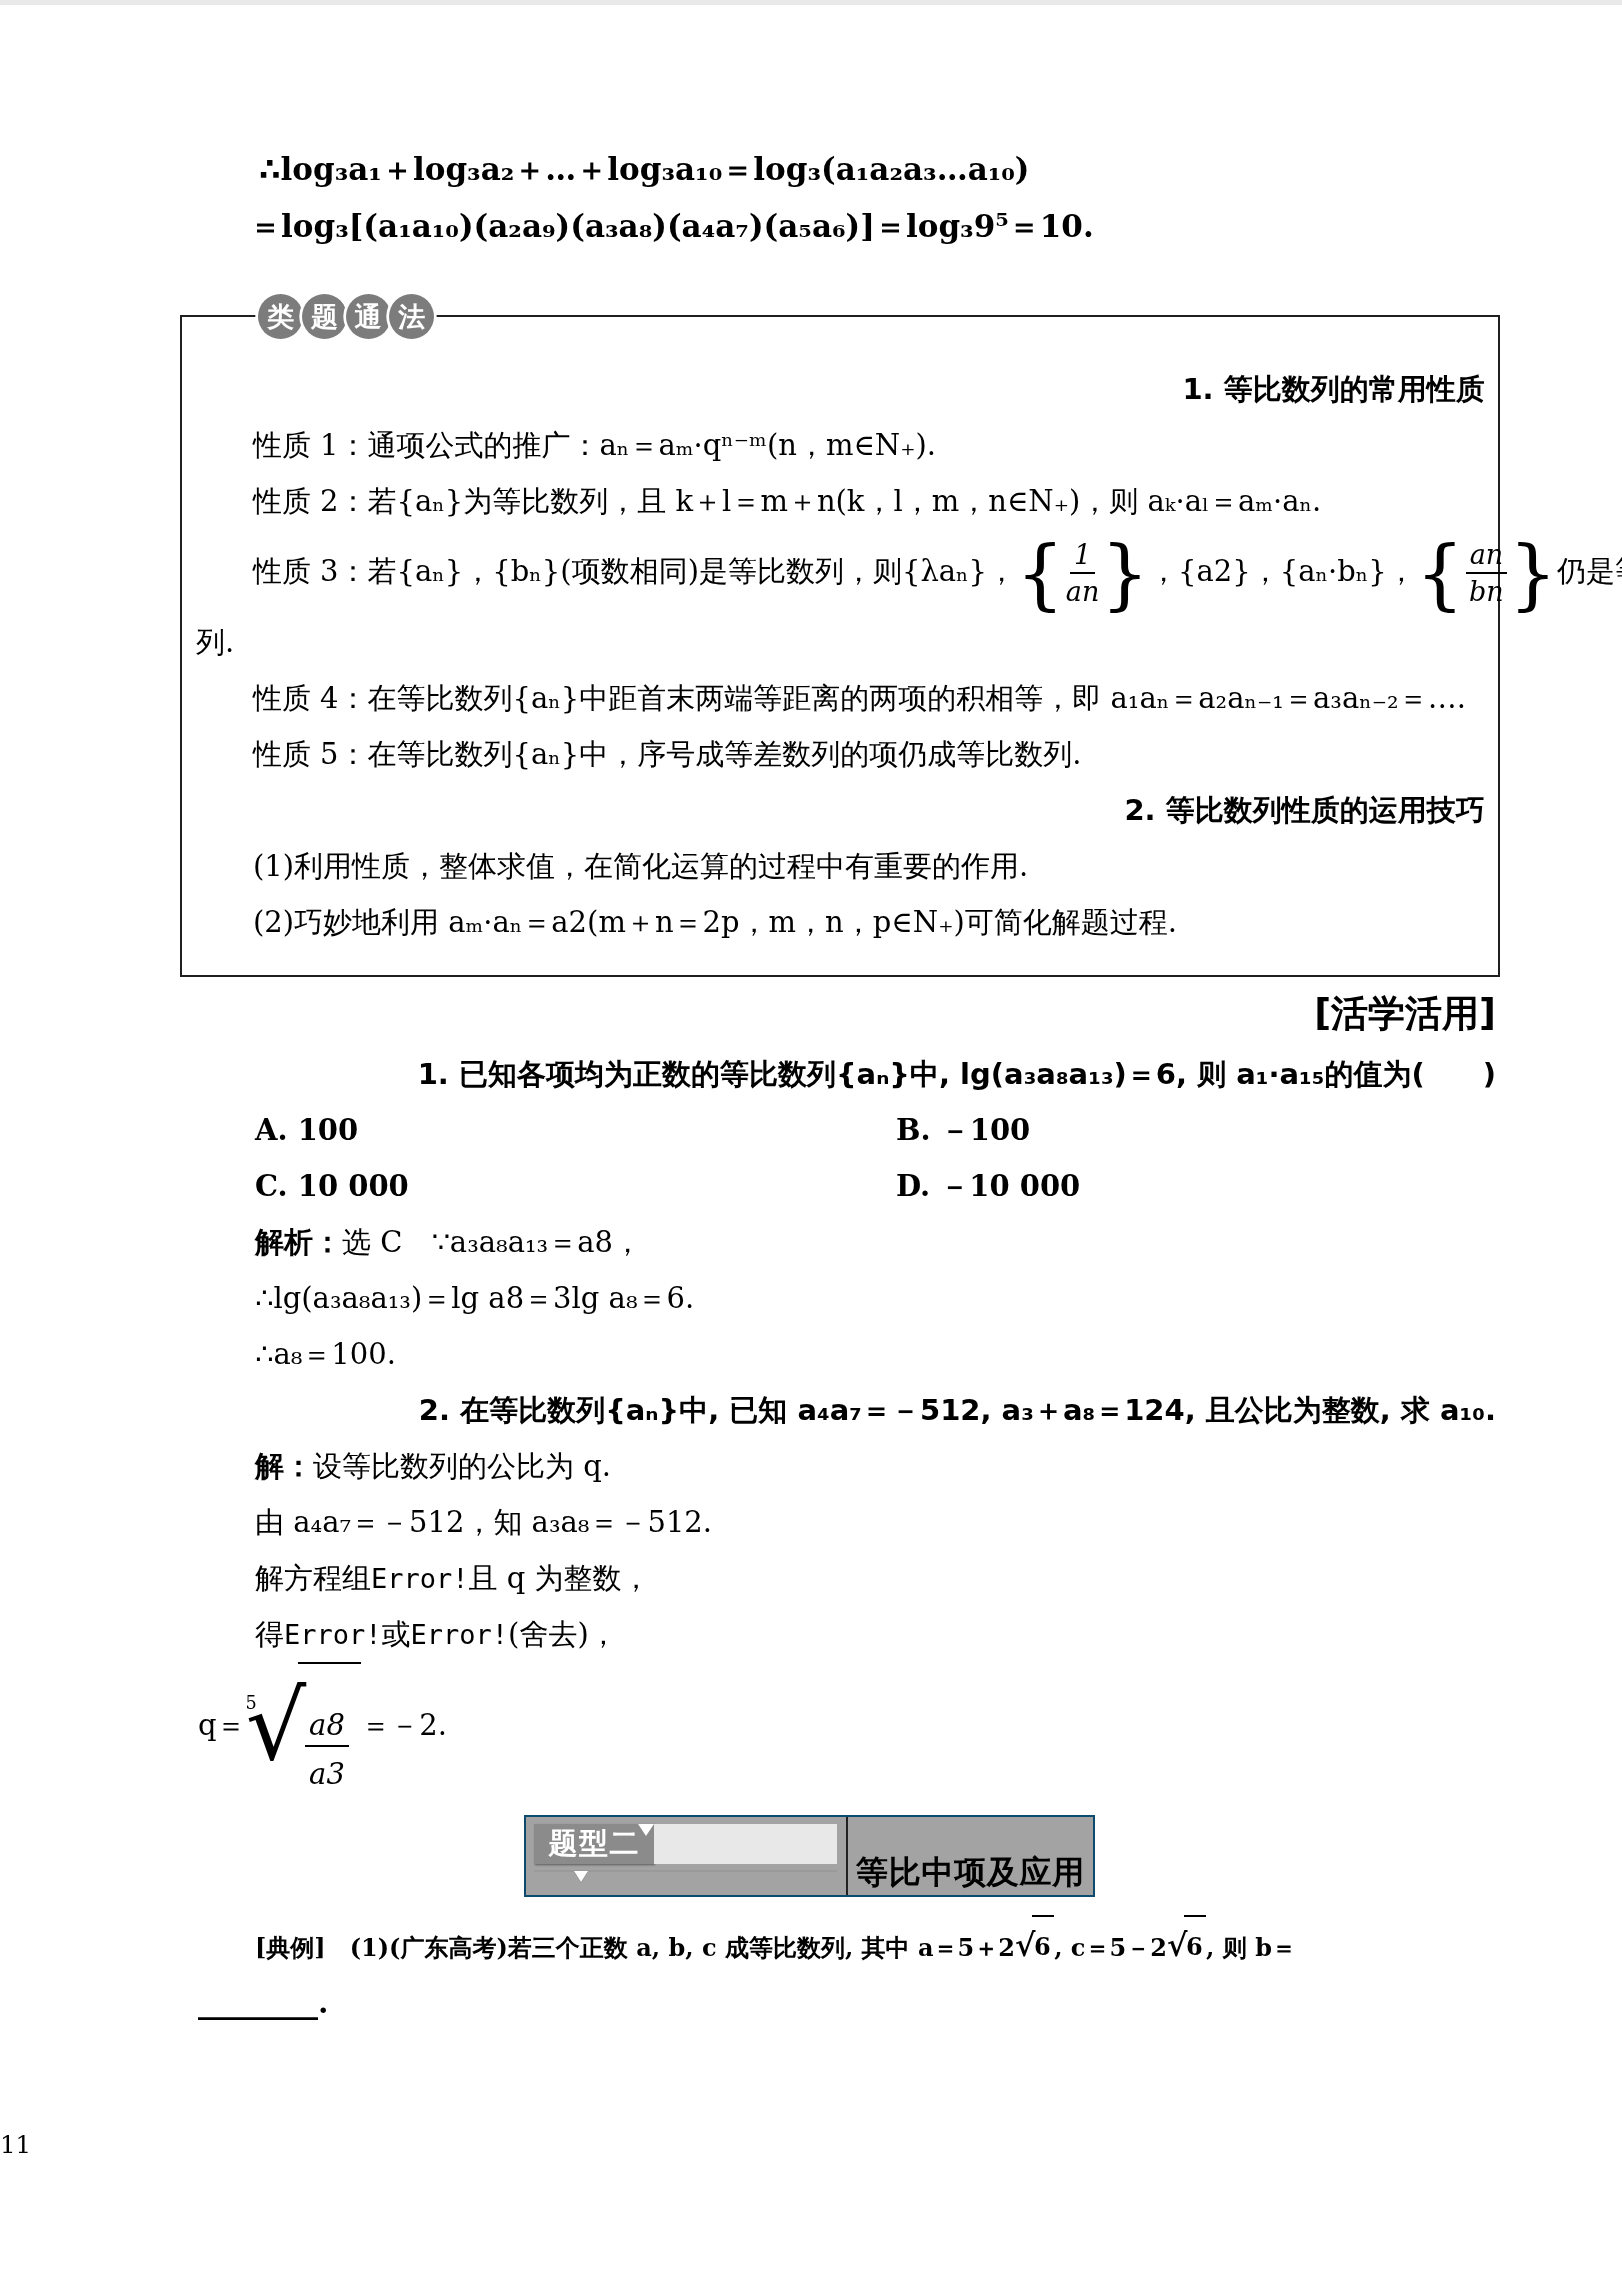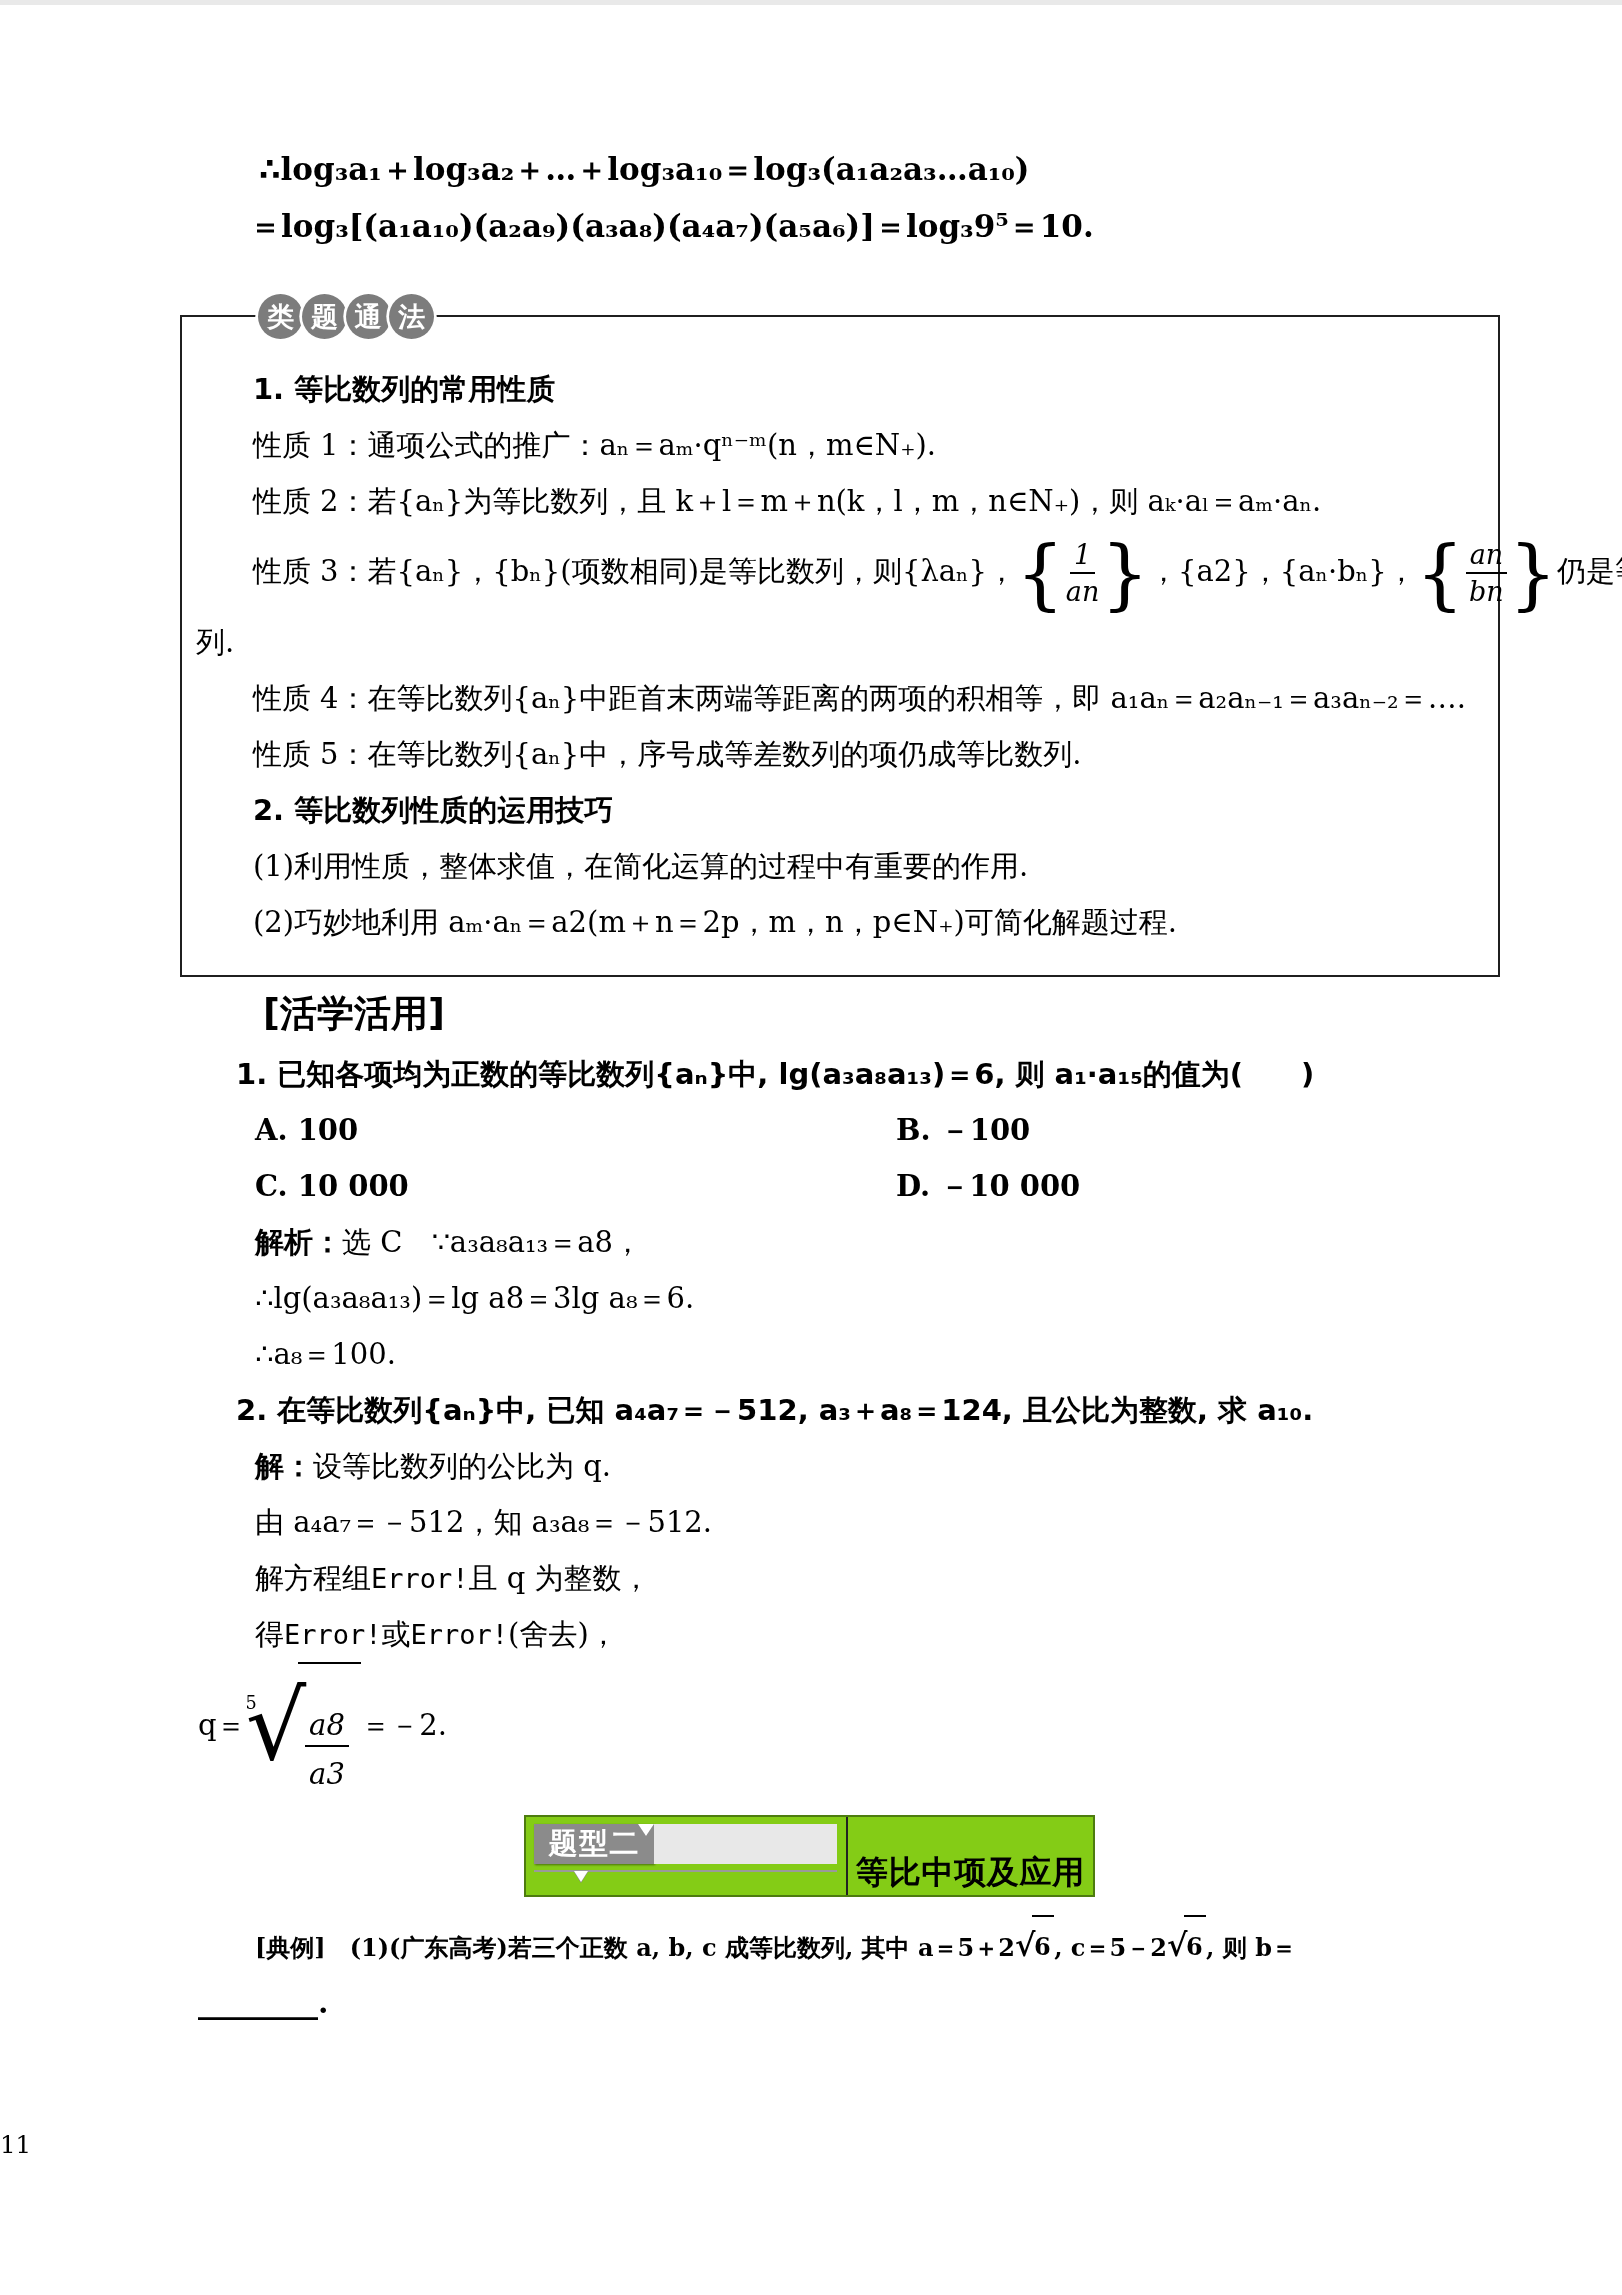--- a/index.html
+++ b/index.html
@@ -8,21 +8,21 @@
     font-family:"DejaVu Serif","DejaVu Sans","Liberation Serif",serif;
     color:#000;overflow:hidden;margin:5px auto;
   }
   .content{position:absolute;left:198px;top:0;width:1298px;}
   .ln{height:56px;line-height:56px;white-space:nowrap;font-size:29px;}
   .in1{padding-left:57px;}
   .inq{padding-left:38px;}
   .eq{font-weight:bold;font-size:31px;height:57px;line-height:57px;white-space:nowrap;}
   .eq1{margin-left:61px;margin-top:136px;}
   .eq2{margin-left:52px;}
-  .cnb{font-family:"DejaVu Sans","Liberation Sans",sans-serif;font-weight:bold;}
+  .cnb{font-family:"DejaVu Sans","Liberation Sans",sans-serif;font-weight:bold;text-align:right;}
   .mono{font-family:"DejaVu Sans Mono","Liberation Mono",monospace;font-size:27px;}
   
   .mbox{
     position:relative;box-sizing:border-box;margin-left:-17.7px;width:1320px;
     border:2px solid #1f1f1f;margin-top:60px;padding:44px 13.6px 24.5px 13.6px;
   }
   .badge{position:absolute;top:-23px;left:76px;display:flex;}
   .badge-c{
     width:45px;height:45px;border-radius:50%;background:#7c7c7c;color:#fff;
     font-family:"DejaVu Sans","Liberation Sans",sans-serif;font-weight:bold;
@@ -42,21 +42,21 @@
   
   .rad-line{height:116px;line-height:116px;}
   .rad{display:inline-flex;align-items:center;vertical-align:middle;}
   .rad-idx{font-size:17.7px;transform:translateY(-24.5px);margin-right:-11px;position:relative;z-index:2;}
   .rad-sign{font-size:95px;line-height:75px;font-weight:300;margin-right:-8.2px;}
   .rad-cnt{border-top:2.7px solid #000;padding:2.7px 12.3px 0 6.8px;}
   .rfr{display:inline-flex;flex-direction:column;align-items:center;line-height:1.15;font-size:29px;font-style:italic;gap:9px;}
   .rfr .num{border-bottom:2px solid #000;padding:0 4.1px 2.7px;}
   .rfr .den{padding-top:2.7px;}
   
-  .banner{display:flex;box-sizing:border-box;border:2px solid #4d7c0f;width:571px;height:82px;margin-left:326px;margin-top:37px;background:#84cc16;}
+  .banner{display:flex;box-sizing:border-box;border:2px solid #0c4a6e;width:571px;height:82px;margin-left:326px;margin-top:37px;background:#a3a3a3;}
   .banner-left{width:322px;border-right:2px solid #222;padding:6.8px 9.5px 0 8.2px;box-sizing:border-box;}
   .lblrow{display:flex;position:relative;height:40px;}
   .banner-label{
     background:#8b8b8b;color:#fff;width:120px;height:40px;flex:0 0 auto;
     font-family:"DejaVu Sans","Liberation Sans",sans-serif;font-weight:bold;font-size:29px;
     display:flex;align-items:center;justify-content:center;letter-spacing:1.4px;
     box-shadow:1.4px 1.4px 2px rgba(0,0,0,.45);
   }
   .banner-bar{flex:1;background:#e8e8e8;height:40px;}
   .notch{position:absolute;left:104px;top:0;width:0;height:0;border-left:8.9px solid transparent;border-right:8.9px solid transparent;border-top:12.3px solid #ffffff;filter:drop-shadow(0 0.7px 0 #777);}

